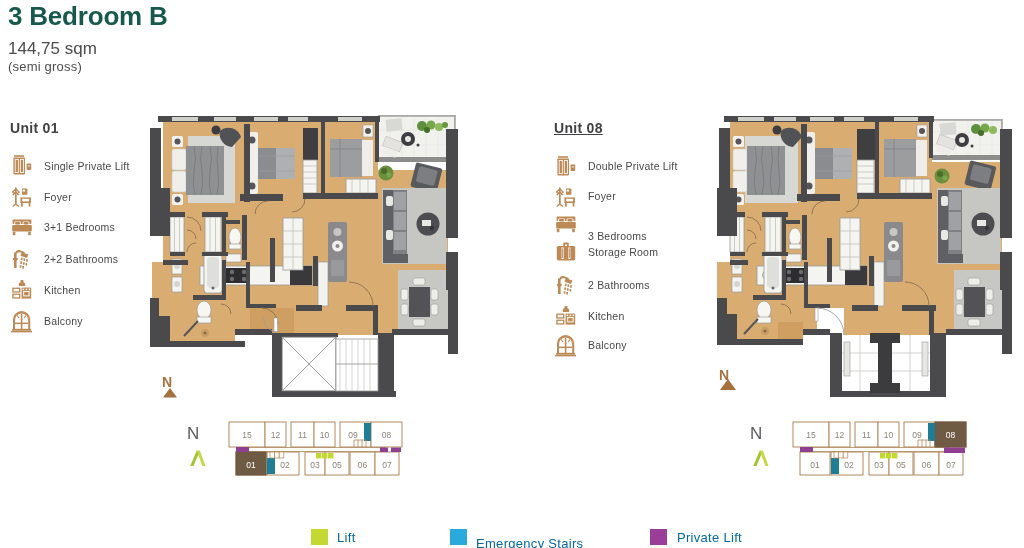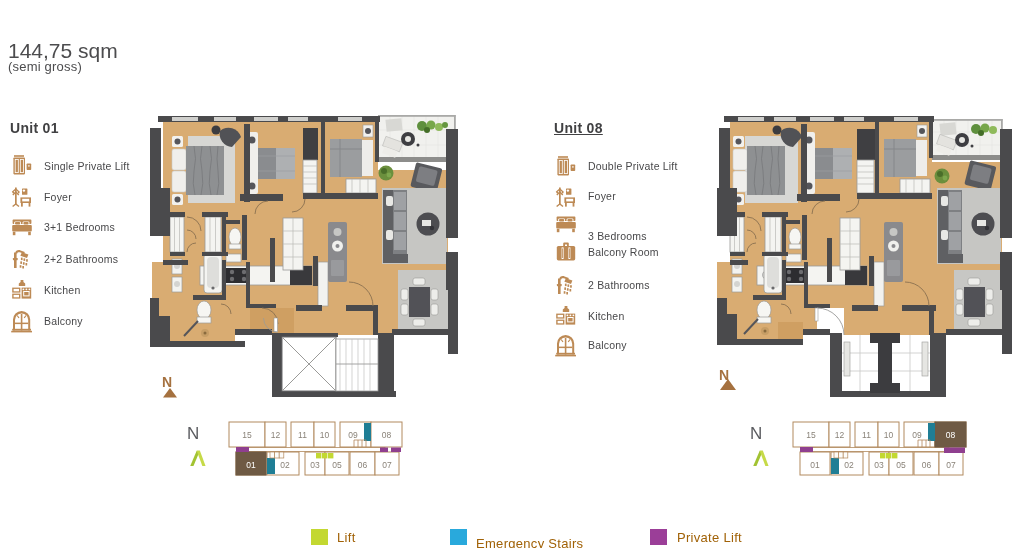--- a/index.html
+++ b/index.html
@@ -1,29 +1,30 @@
 <!DOCTYPE html>
 <html><head>
 <meta charset="utf-8">
 <style>
   html,body{margin:0;padding:0;background:#ffffff;}
   .page{position:relative;width:1024px;height:548px;background:#ffffff;overflow:hidden;
         font-family:"Liberation Sans", sans-serif;}
   .abs{position:absolute;}
   .title{left:8px;top:1px;font-size:26px;font-weight:bold;color:#18594d;letter-spacing:-0.2px;}
-  .sqm{left:8px;top:39px;font-size:21px;color:#4c4c4e;}
+  .sqm{left:8px;top:39px;font-size:17px;color:#4c4c4e;}
   .gross{left:8px;top:59px;font-size:13px;color:#4c4c4e;letter-spacing:.2px;}
   .unitlbl{font-size:14px;font-weight:bold;color:#414143;letter-spacing:.3px;}
   .leg{font-size:10.5px;color:#48484a;letter-spacing:.2px;text-align:center;}
-  .botleg{font-size:13px;color:#a16207;letter-spacing:.3px;}
+  .botleg{font-size:13px;color:#0369a1;letter-spacing:.3px;}
 </style>
 </head>
 <body>
 <div class="page">
 
+  <div class="abs title">3 Bedroom B</div>
 
   <div class="abs sqm">144,75 sqm</div>
 
   <div class="abs gross">(semi gross)</div>
 
   <div class="abs unitlbl" style="left:10px;top:120px;">Unit 01</div>
 
   <div class="abs unitlbl" style="left:554px;top:120px;text-decoration:underline;">Unit 08</div>
 
   <svg width="0" height="0" style="position:absolute">
@@ -161,21 +162,21 @@
   <svg class="abs" style="left:554px;top:212px" width="24" height="24" viewBox="0 0 24 24">
       <use href="#ic-bed"></use>
     </svg>
 
   <div class="abs leg" style="left:588px;top:218px;margin-top:12px;">3 Bedrooms</div>
 
   <svg class="abs" style="left:554px;top:240px" width="24" height="24" viewBox="0 0 24 24">
       <use href="#ic-storage"></use>
     </svg>
 
-  <div class="abs leg" style="left:588px;top:246px;">Balcony Room</div>
+  <div class="abs leg" style="left:588px;top:246px;">Storage Room</div>
 
   <svg class="abs" style="left:554px;top:273px" width="24" height="24" viewBox="0 0 24 24">
       <use href="#ic-bath"></use>
     </svg>
 
   <div class="abs leg" style="left:588px;top:279px;">2 Bathrooms</div>
 
   <svg class="abs" style="left:554px;top:304px" width="24" height="24" viewBox="0 0 24 24">
       <use href="#ic-kitchen"></use>
     </svg>

